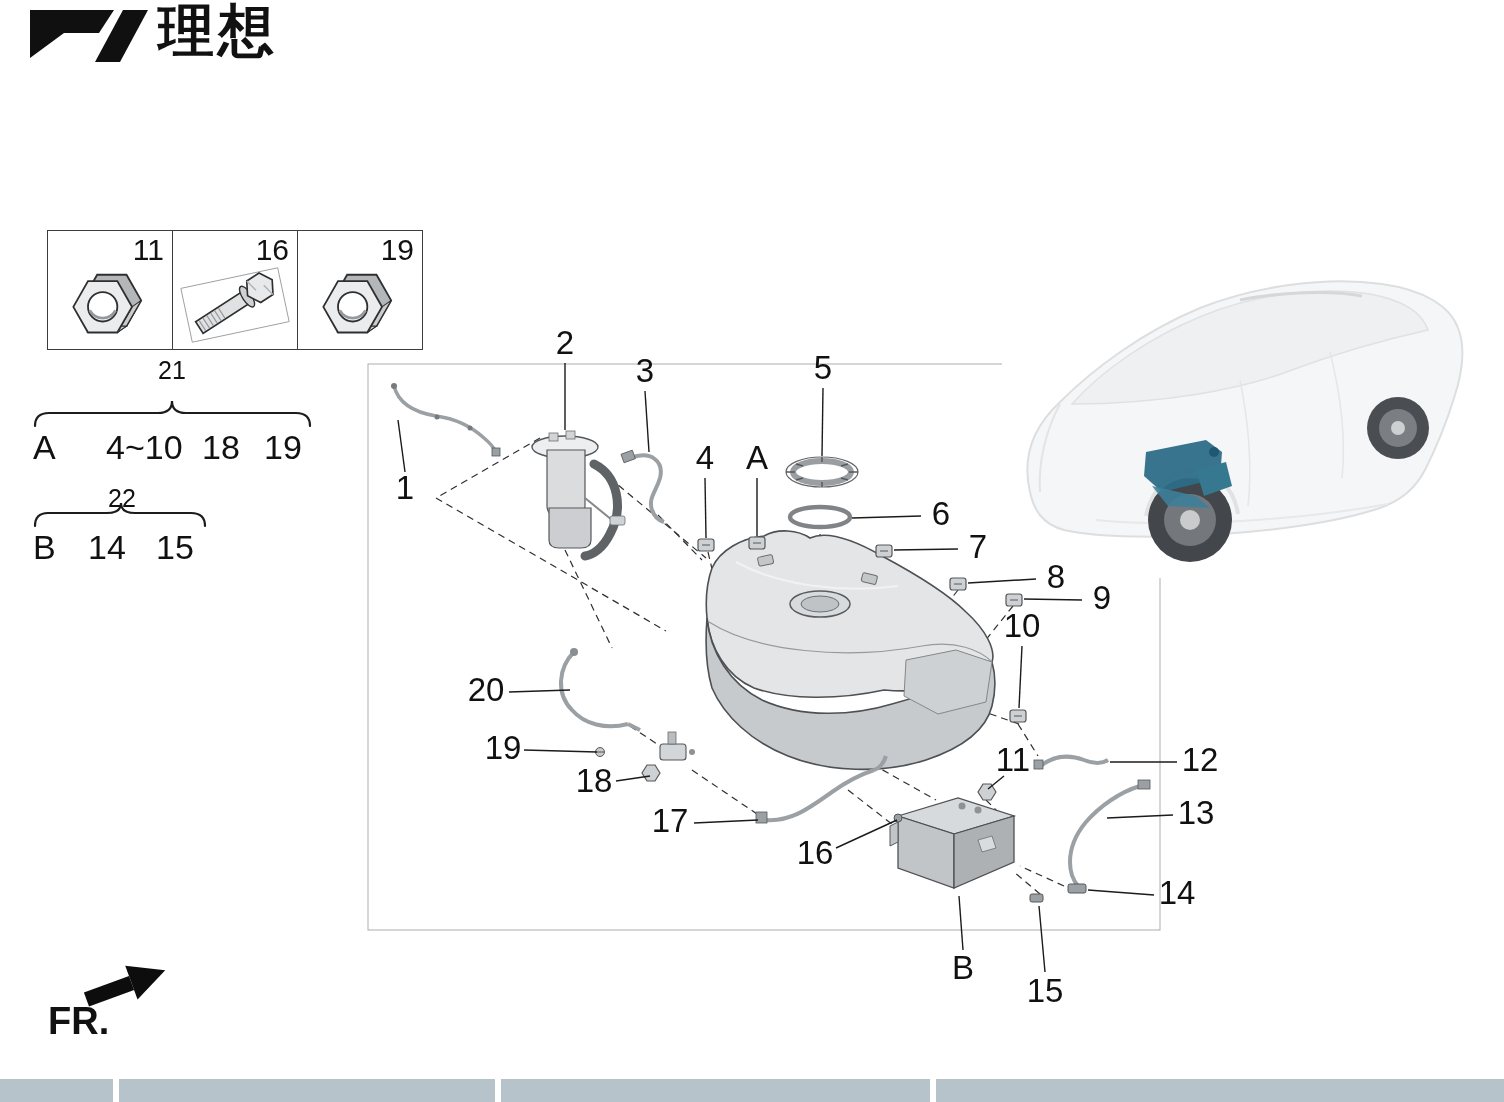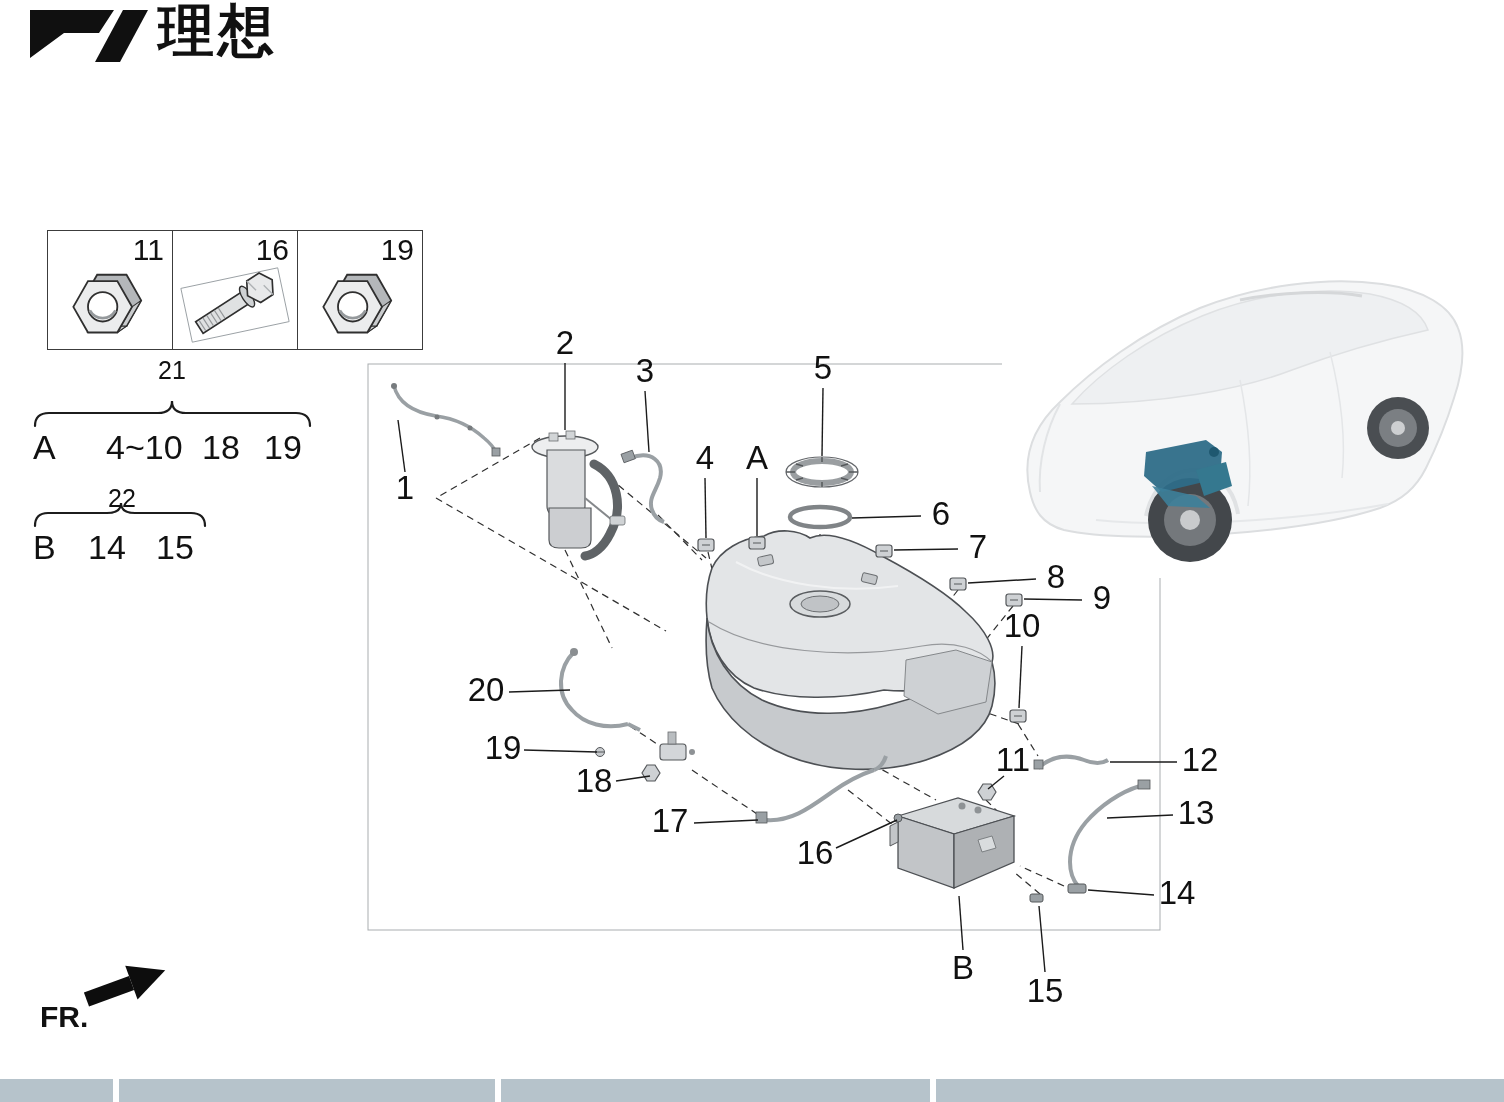--- a/index.html
+++ b/index.html
@@ -10,21 +10,21 @@
   #brand-logo{left:28px;top:2px;}
   #logo-text{left:158px;top:-6px;font-size:56px;font-weight:700;letter-spacing:4px;}
   #page-title{left:8px;top:104px;font-size:30px;font-weight:500;letter-spacing:1px;}
   .hw-box{position:absolute;top:230px;width:126px;height:120px;border:1.6px solid #3c3c3c;
           background:#fff;z-index:2;box-sizing:border-box;}
   .hw-label{position:absolute;top:2px;right:8px;font-size:30px;font-weight:500;}
   .hw-icon{position:absolute;left:2px;bottom:0px;}
   .grp{position:absolute;font-size:34px;font-weight:500;z-index:2;}
   .grp-id{width:60px;text-align:center;font-size:25px;}
   .footer-bar{position:absolute;top:1079px;height:23px;background:#b6c3cb;z-index:2;}
-  #fr-label{left:40px;top:1000px;font-size:30px;font-weight:600;}
+  #fr-label{left:48px;top:1000px;font-size:38px;font-weight:600;}
   svg text.callout{font-family:"Liberation Sans","DejaVu Sans",sans-serif;
                    font-size:33px;font-weight:500;fill:#111;}
 </style>
 </head>
 <body>
 
 <div id="stage">
 
   <svg id="artwork" width="1504" height="1102" viewBox="0 0 1504 1102">
 

